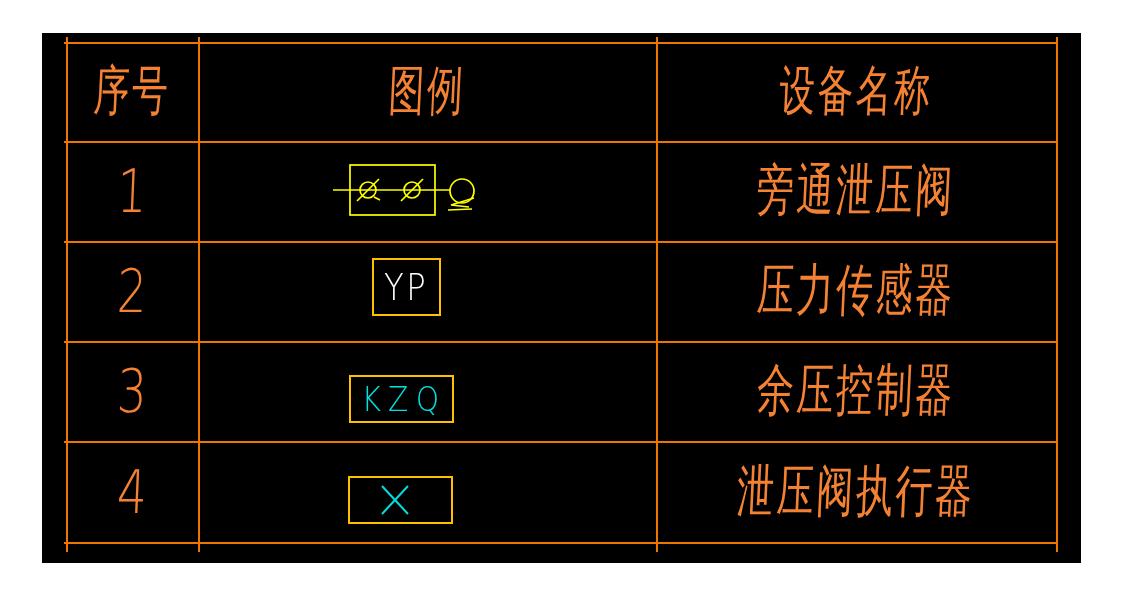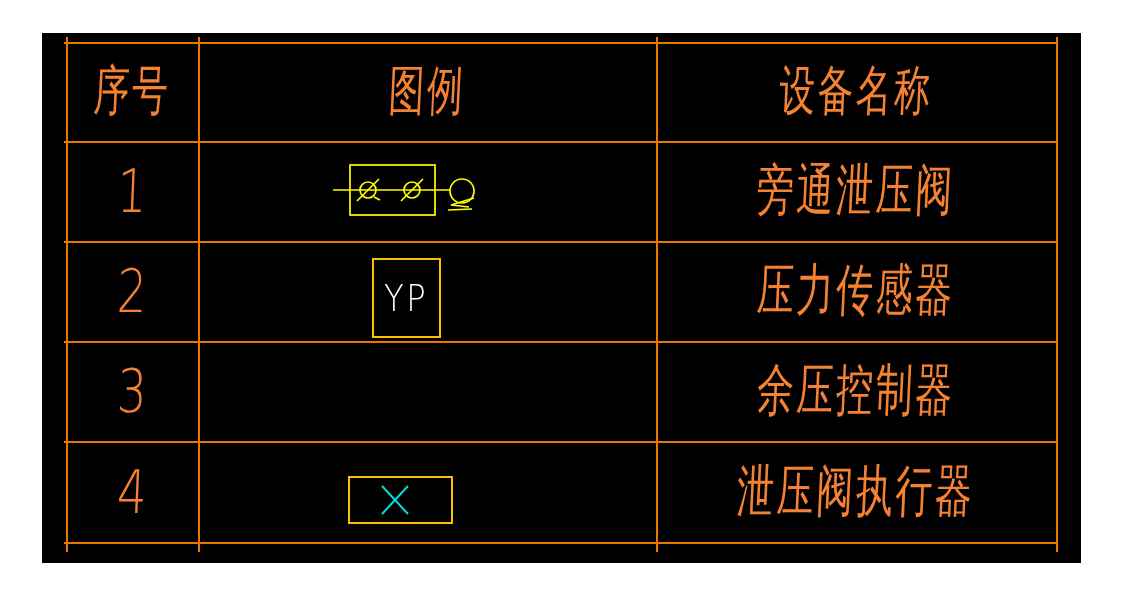--- a/index.html
+++ b/index.html
@@ -87,24 +87,27 @@
       <line x1="27" y1="38" x2="49" y2="16"></line>
       <line x1="44" y1="34" x2="50" y2="37"></line>
       <circle cx="82" cy="27" r="8"></circle>
       <line x1="71" y1="38" x2="93" y2="16"></line>
       <circle cx="132" cy="28" r="12"></circle>
       <path d="M 144 35 L 121 42 L 139 44"></path>
       <line x1="118" y1="47" x2="142" y2="46"></line>
     </svg>
   </div>
 
-  <div class="symbox" style="left:330px;top:225px;width:69px;height:80px;">
+  <div class="symbox" style="left:330px;top:225px;width:69px;height:58px;">
     <span class="yp-text">YP</span>
   </div>
 
+  <div class="symbox" style="left:307px;top:342px;width:105px;height:48px;">
+    <span class="kzq-text">KZQ</span>
+  </div>
 
   <div class="symbox" style="left:306px;top:443px;width:105px;height:48px;">
     <svg width="40" height="36" viewBox="0 0 40 36" stroke="#00e0e0" stroke-width="2" style="margin-right:12px;">
       <line x1="7" y1="4" x2="33" y2="32"></line>
       <line x1="33" y1="4" x2="7" y2="32"></line>
     </svg>
   </div>
 
   <div class="cell" style="left:614px;top:108px;width:400px;height:100px;">
     <span class="cjk">旁通泄压阀</span>

